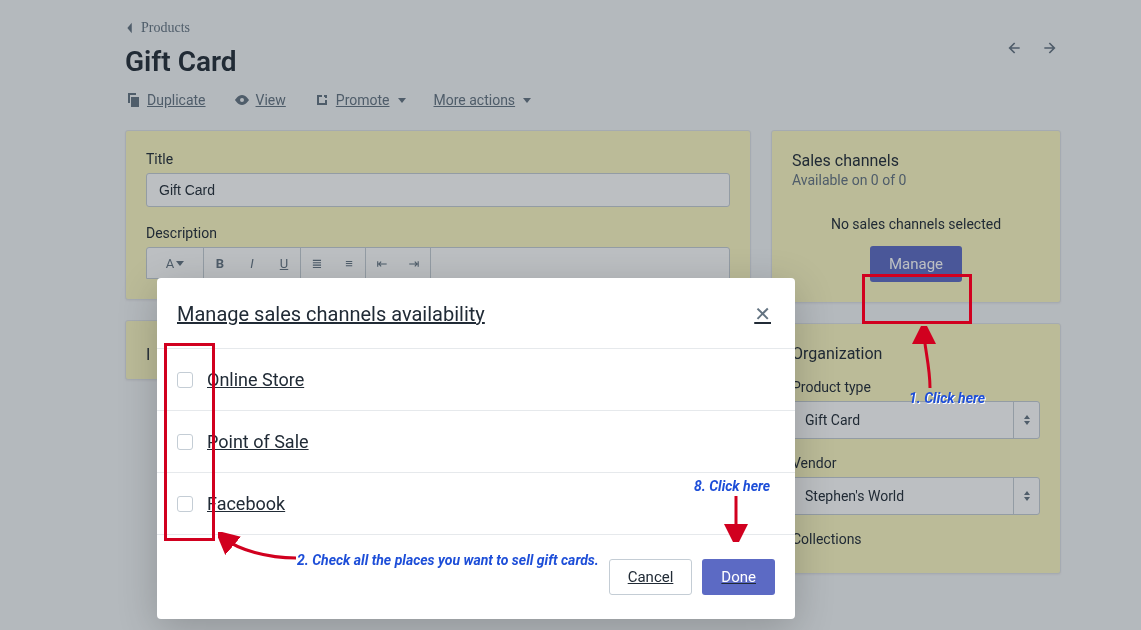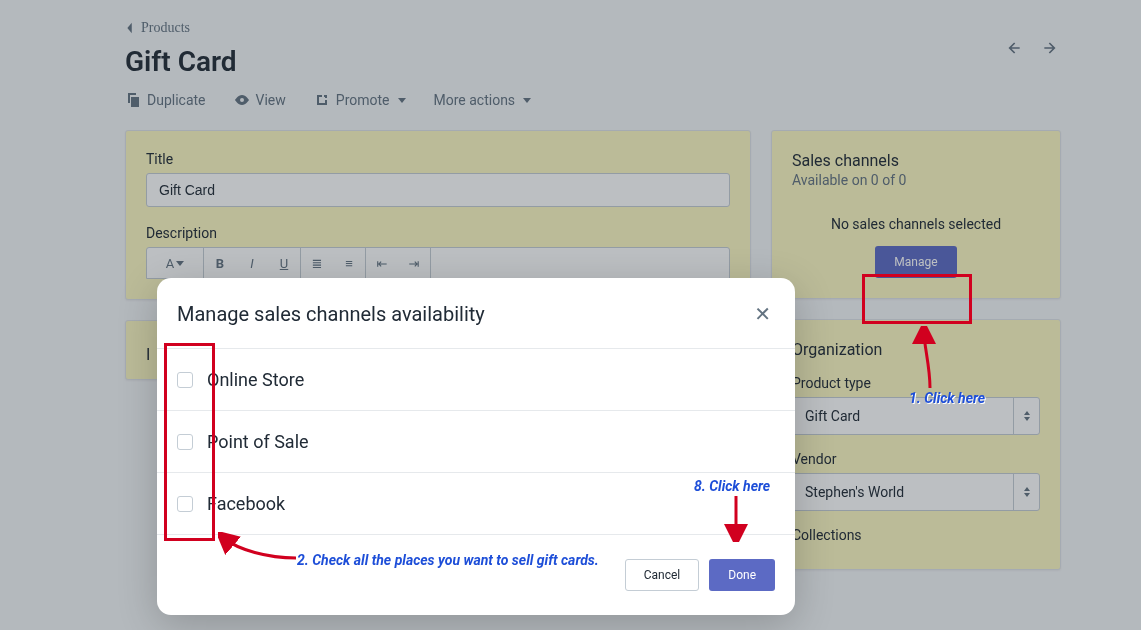--- a/index.html
+++ b/index.html
@@ -44,20 +44,21 @@
   }
   .nav-arrows { display: flex; gap: 18px; color: #637381; margin-top: -28px; }
   .nav-arrows svg { width: 20px; height: 20px; stroke: #637381; fill: none; stroke-width: 2; cursor: pointer; }
   .actions-row {
     display: flex;
     align-items: center;
     gap: 28px;
     margin-top: 14px;
     color: #637381;
     font-size: 14px;
+    text-decoration: underline;
   }
   .action-item { display: inline-flex; align-items: center; gap: 6px; cursor: pointer; }
   .action-item svg { width: 16px; height: 16px; fill: #637381; }
   .caret { width: 0; height: 0; border-left: 4px solid transparent; border-right: 4px solid transparent; border-top: 5px solid #637381; margin-left: 2px; }
   .columns {
     display: flex;
     gap: 20px;
     margin-top: 22px;
   }
   .col-left { flex: 1; }
@@ -101,21 +102,21 @@
   }
   .rte-btn.wide { width: 56px; }
   .side-title { font-size: 16px; font-weight: 400; color: #212b36; }
   .side-sub { font-size: 14px; color: #637381; margin-top: 2px; }
   .no-channels { text-align: center; margin-top: 28px; font-size: 14px; color: #212b36; }
   .manage-btn-wrap { text-align: center; margin-top: 14px; }
   .btn {
     display: inline-block;
     border-radius: 3px;
     padding: 8px 18px;
-    font-size: 12px;
+    font-size: 15px;
     cursor: pointer;
     border: 1px solid transparent;
   }
   .btn-primary { background: #5c6ac4; color: #fff; }
   .btn-secondary { background: #fff; color: #212b36; border-color: #c4cdd5; }
   .org-row { margin-bottom: 16px; }
   .select-wrap {
     display: flex;
     align-items: center;
     border: 1px solid #c4cdd5;
@@ -143,22 +144,23 @@
   .sel-handle .tri.dn { border-top: 4px solid #637381; }
 
   
   .modal {
     position: absolute;
     z-index: 10;
     left: 157px;
     top: 278px;
     width: 638px;
     background: #fff;
-    border-radius: 14px;
+    border-radius: 4px;
     box-shadow: 0 10px 40px rgba(0,0,0,0.2);
+    text-decoration: underline;
   }
   .modal-header {
     display: flex;
     align-items: center;
     justify-content: space-between;
     padding: 20px 20px 18px 20px;
   }
   .modal-title { font-size: 20px; color: #212b36; font-weight: 400; }
   .modal-close { color: #637381; font-size: 20px; cursor: pointer; padding: 4px; }
   .channel-row {

